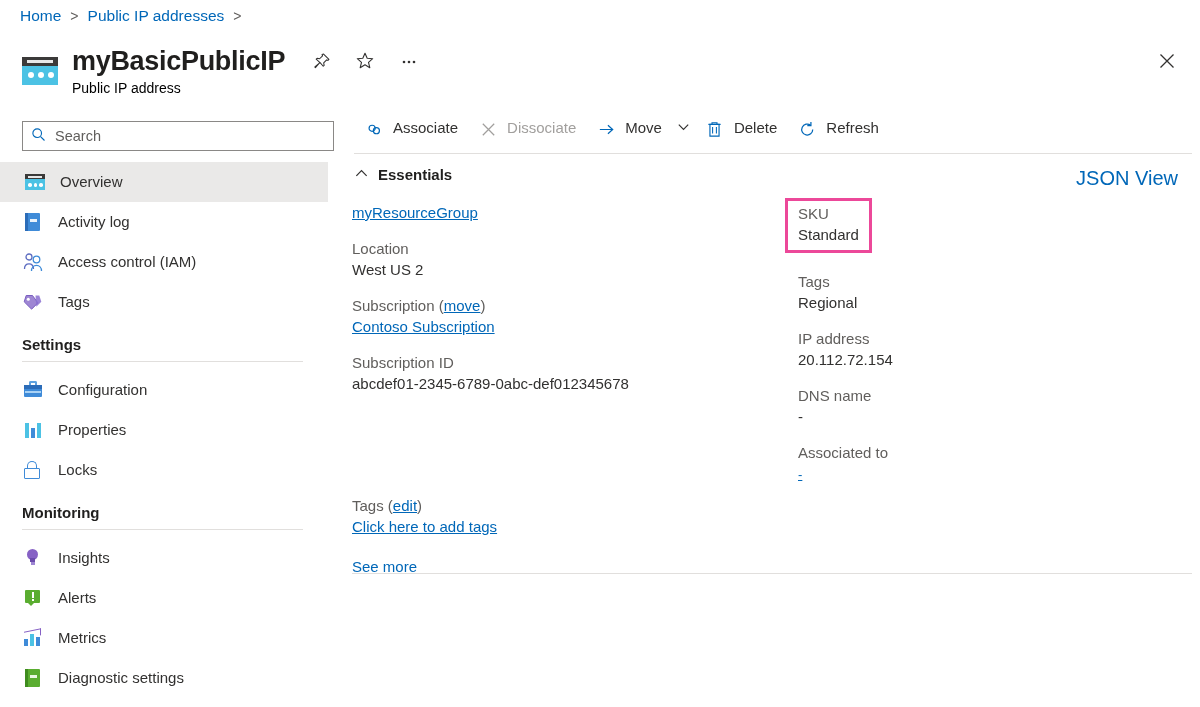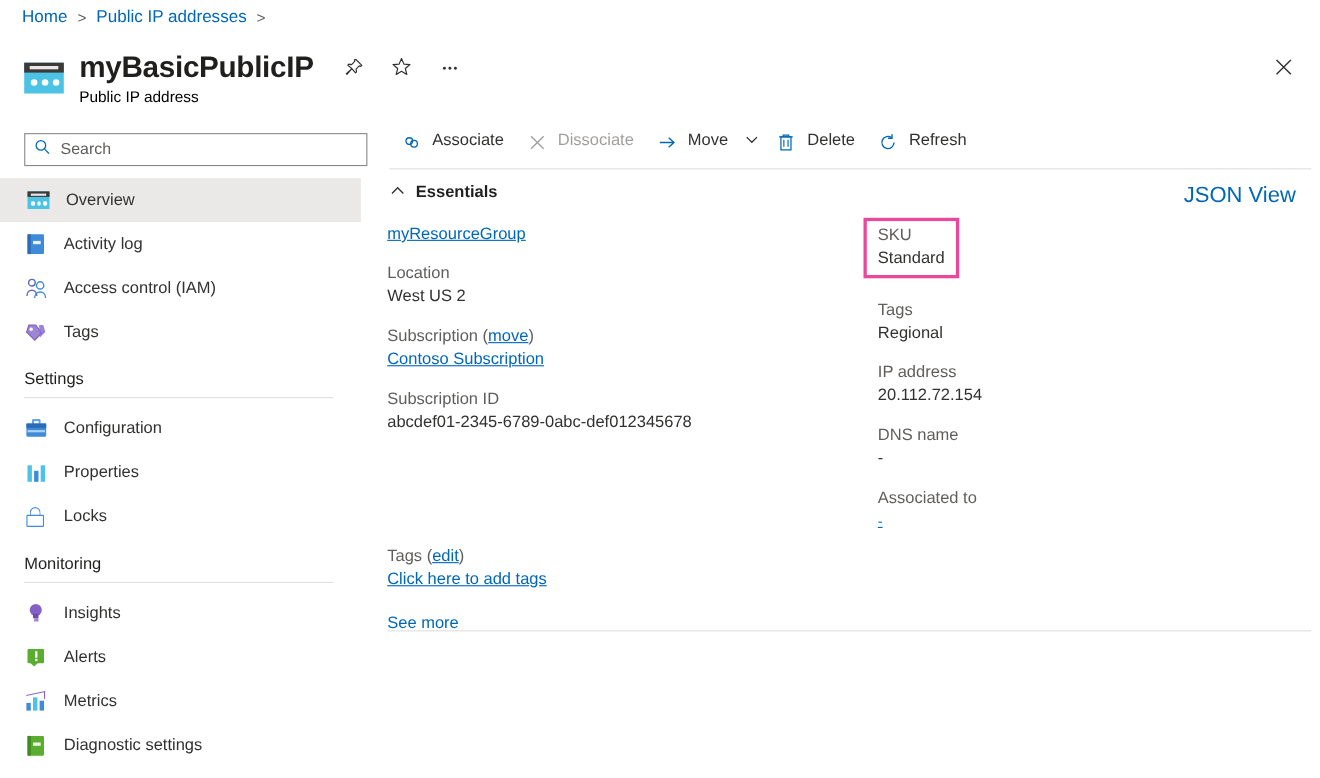--- a/index.html
+++ b/index.html
@@ -73,21 +73,21 @@
   .nav-list { position:absolute; left:0; top:52px; width:340px; }
   .nav-item {
     display:flex; align-items:center; height: 40px; padding-left: 22px; cursor:pointer;
     width: 328px; font-size: 15px; color:#323130;
   }
   .nav-item.selected { background:#eae9e8;padding-left:24px; }
   .nav-icon { width: 22px; height: 20px; margin-right: 14px; flex:none; position:relative; }
   .nav-label { line-height: 20px; }
 
   .nav-section { padding-left: 22px; margin-top: 14px; width: 328px; }
-  .nav-section-title { font-size: 15px; font-weight: 400; color:#201f1e; }
+  .nav-section-title { font-size: 15px; font-weight: 700; color:#201f1e; }
   .nav-section-rule { height:1px; background:#e1dfdd; margin-top: 8px; width: 281px; }
 
   
   .ic-overview .w { position:absolute; left:1px; top:2px; width:20px; height:16px; background:#4cc2e4; }
   .ic-overview .t { position:absolute; left:1px; top:2px; width:20px; height:5px; background:#3b3a39; }
   .ic-overview .t i { position:absolute; left:3px; top:1.5px; width:14px; height:2px; background:#e8e8e8; display:block; }
   .ic-overview .d { position:absolute; left:4px; top:11px; display:flex; gap:2px; }
   .ic-overview .d span { width:3.5px; height:3.5px; border-radius:50%; background:#fff; display:block; }
 
   .ic-book .b { position:absolute; left:3px; top:1px; width:15px; height:18px; background:#3f8bd8; border-radius:1px; }

